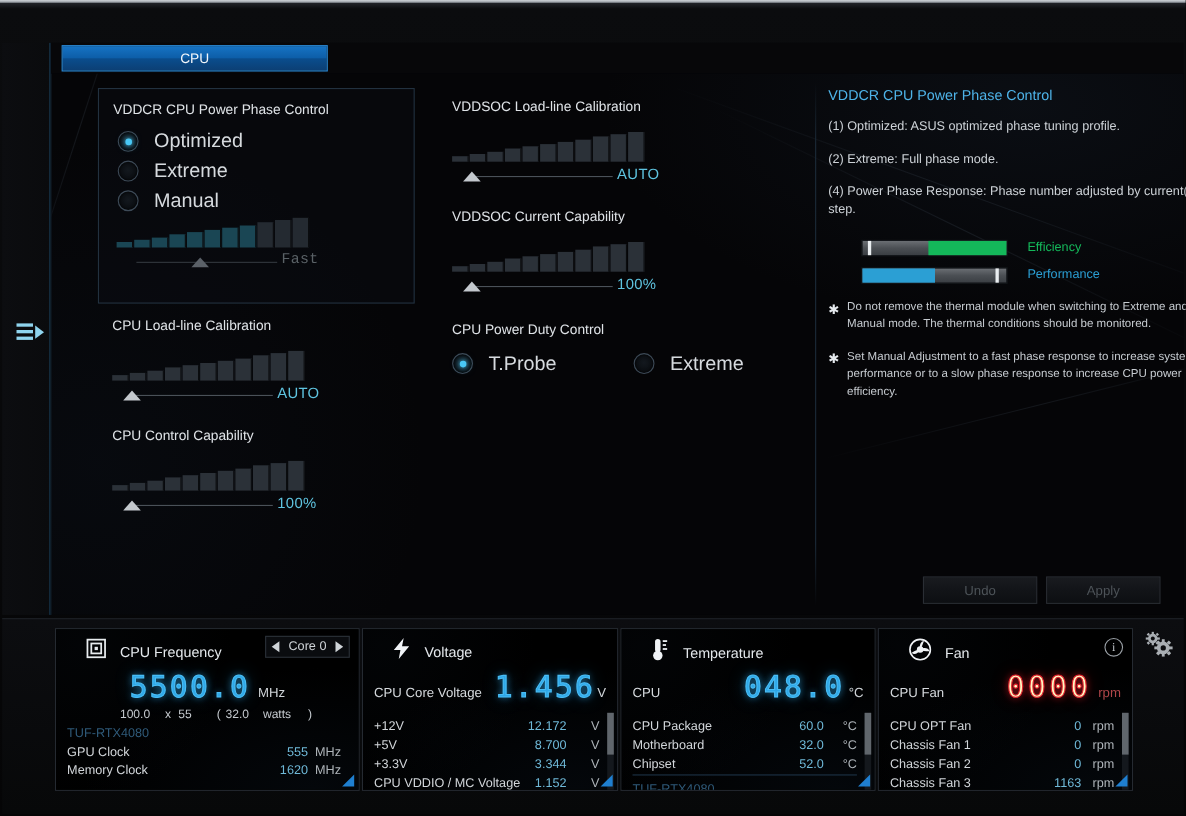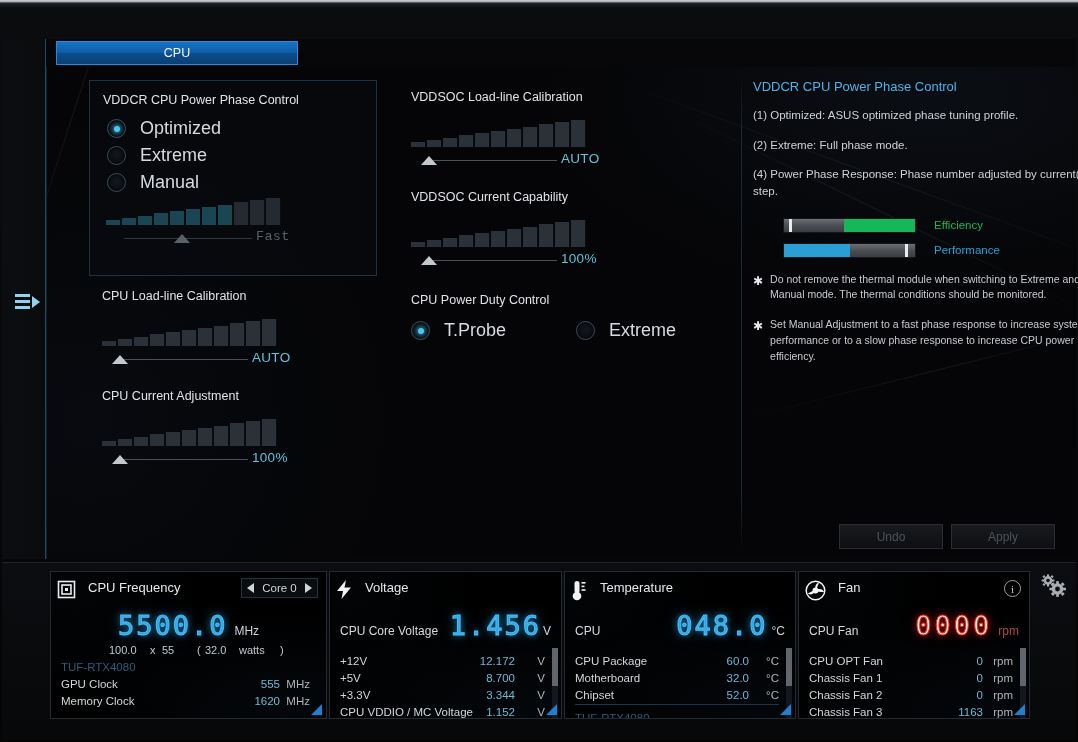--- a/index.html
+++ b/index.html
@@ -157,21 +157,21 @@
     background:#000; border:1px solid #252a31;
     overflow:hidden;
   }
   .mpanel .pbg{
     position:absolute; inset:0;
     background:
       radial-gradient(300px 160px at 85% 100%, rgba(30,55,85,.13), transparent 70%),
       radial-gradient(200px 200px at 8% 10%, rgba(25,40,60,.10), transparent 70%),
       #000;
   }
-  .phead{ position:absolute; left:6px; top:8px; display:flex; }
+  .phead{ position:absolute; left:27px; top:8px; display:flex; align-items:center; }
   .phead .ptitle{ font-size:13px; color:#e4e8ec; margin-left:12px; }
   .bigrow{ position:absolute; left:10px; top:38px; right:10px; display:flex; align-items:baseline; }
   .biglabel{ font-size:12px; color:#d5d9dd; }
   .bignum{
     font-family:"DejaVu Sans Mono", monospace;
     font-size:27px; letter-spacing:2px; color:#2fa8e8;
     text-shadow:0 0 7px rgba(47,168,232,.85), 0 0 16px rgba(47,168,232,.45);
     -webkit-text-stroke:1px #49bdf5;
   }
   .bignum.red{
@@ -302,21 +302,21 @@
             <div class="seg" style="left: 160px; height: 27px;"></div>
           </div>
       <div class="track-row">
         <div class="track"></div>
         <div class="handle" style="left:10px;"></div>
         <div class="val">AUTO</div>
       </div>
     </div>
 
     <div class="wedge-wrap" style="left:55px; top:322px;">
-      <div class="sl-title">CPU Current Adjustment</div>
+      <div class="sl-title">CPU Control Capability</div>
       <div class="wedge gray">
             <div class="seg" style="left: 0px; height: 5px;"></div>
             <div class="seg" style="left: 16px; height: 7.2px;"></div>
             <div class="seg" style="left: 32px; height: 9.4px;"></div>
             <div class="seg" style="left: 48px; height: 11.6px;"></div>
             <div class="seg" style="left: 64px; height: 13.8px;"></div>
             <div class="seg" style="left: 80px; height: 16px;"></div>
             <div class="seg" style="left: 96px; height: 18.2px;"></div>
             <div class="seg" style="left: 112px; height: 20.4px;"></div>
             <div class="seg" style="left: 128px; height: 22.6px;"></div>

